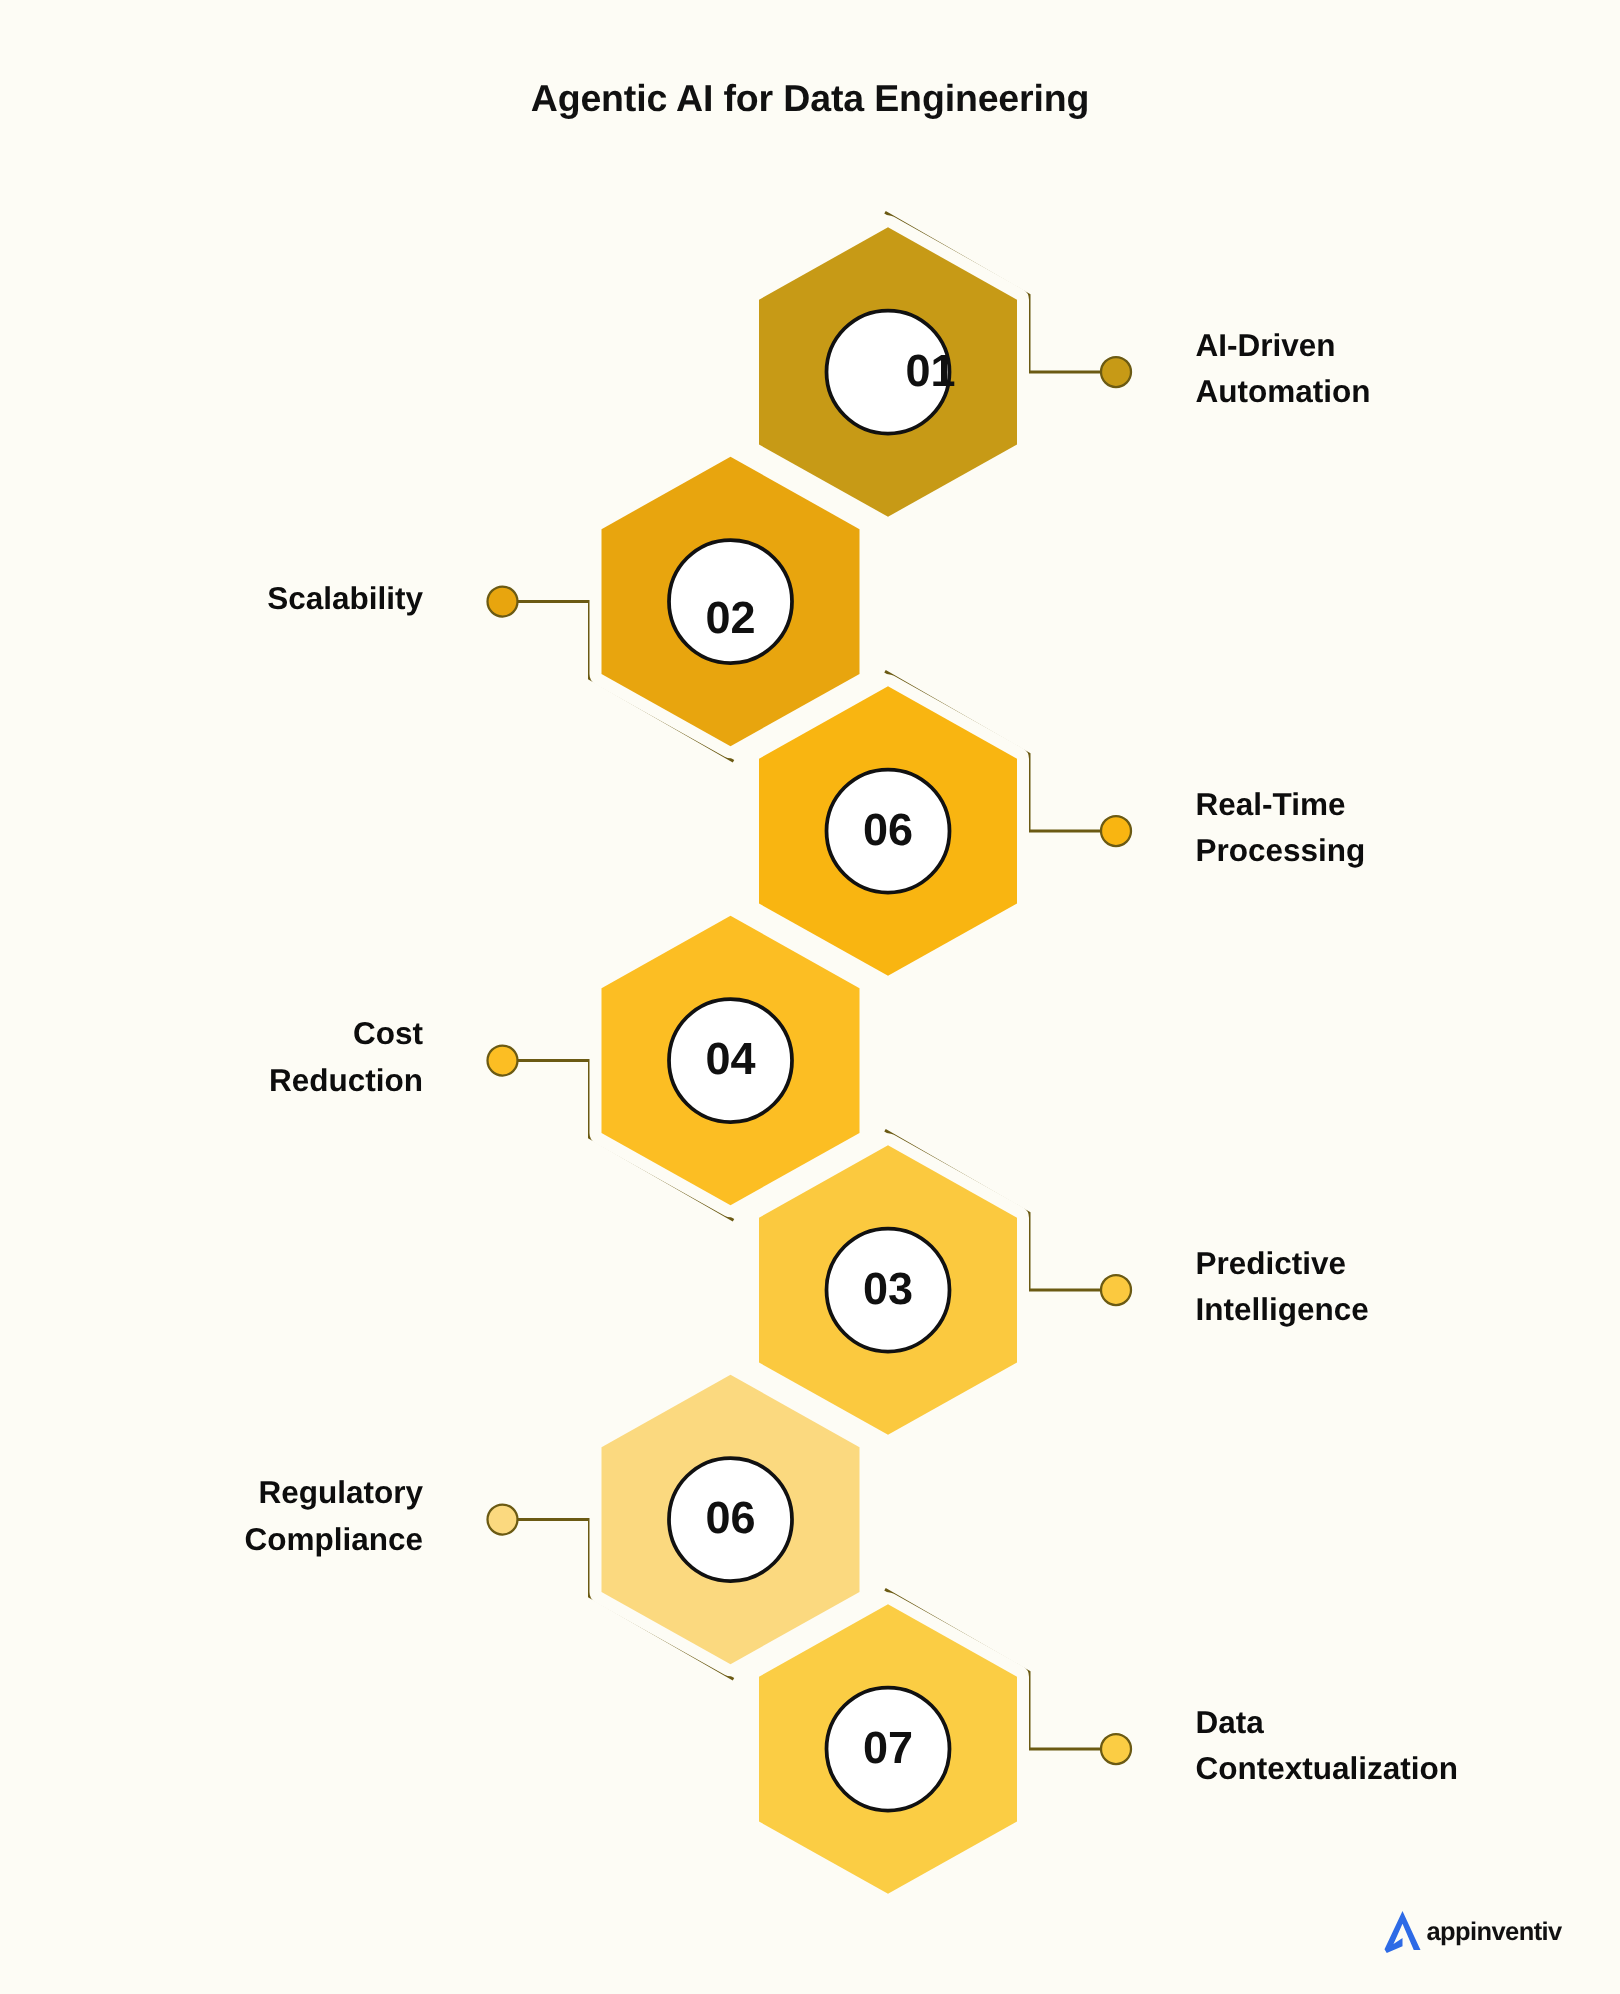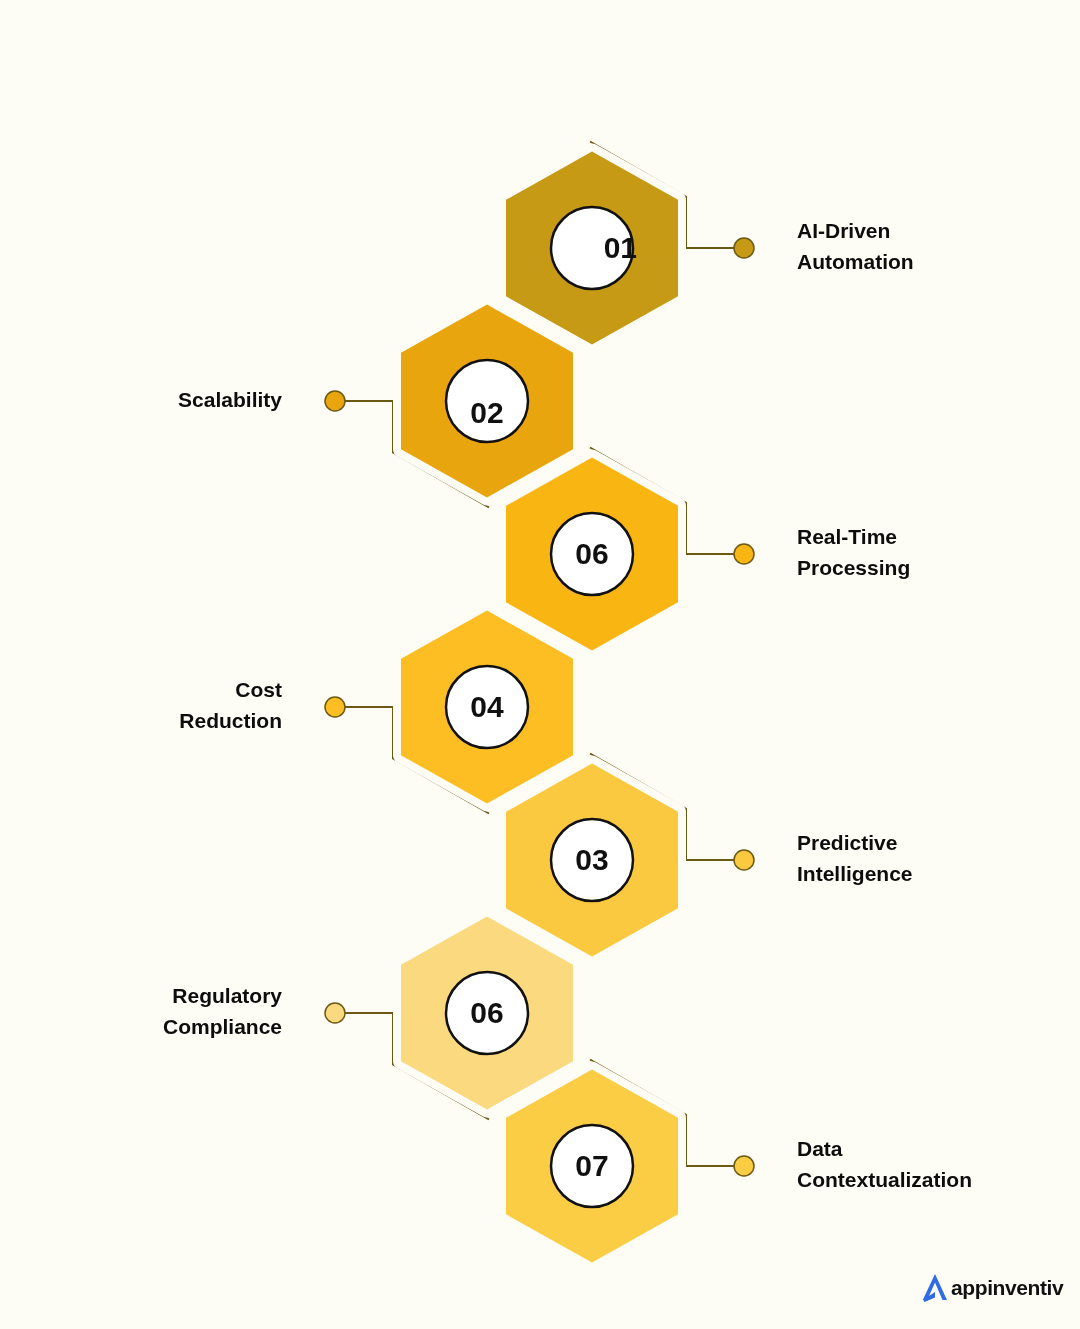--- a/index.html
+++ b/index.html
@@ -79,32 +79,33 @@
     display: flex;
     align-items: center;
     gap: 2px;
   }
   #logo .mark {
     display: block;
     width: 28px;
     height: 30px;
   }
   #logo .wordmark {
-    font-size: 21px;
+    font-size: 17px;
     font-weight: bold;
     color: #111111;
     letter-spacing: -0.4px;
     line-height: 1;
   }
 </style>
 </head>
 <body>
 
 <div id="stage">
 
+  <div class="page-title">Agentic AI for Data Engineering</div>
 
   <svg id="art" viewBox="0 0 1080 1329">
     <g id="connectors">
         <polyline points="590.0,141.5 686.0,196.8 686.0,248.0 744.0,248.0" fill="none" stroke="#6B5A13" stroke-width="2"></polyline>
         <polyline points="335.0,401.0 393.0,401.0 393.0,452.3 489.0,507.5" fill="none" stroke="#6B5A13" stroke-width="2"></polyline>
         <polyline points="590.0,447.5 686.0,502.8 686.0,554.0 744.0,554.0" fill="none" stroke="#6B5A13" stroke-width="2"></polyline>
         <polyline points="335.0,707.0 393.0,707.0 393.0,758.3 489.0,813.5" fill="none" stroke="#6B5A13" stroke-width="2"></polyline>
         <polyline points="590.0,753.5 686.0,808.8 686.0,860.0 744.0,860.0" fill="none" stroke="#6B5A13" stroke-width="2"></polyline>
         <polyline points="335.0,1013.0 393.0,1013.0 393.0,1064.3 489.0,1119.5" fill="none" stroke="#6B5A13" stroke-width="2"></polyline>
         <polyline points="590.0,1059.5 686.0,1114.8 686.0,1166.0 744.0,1166.0" fill="none" stroke="#6B5A13" stroke-width="2"></polyline>

